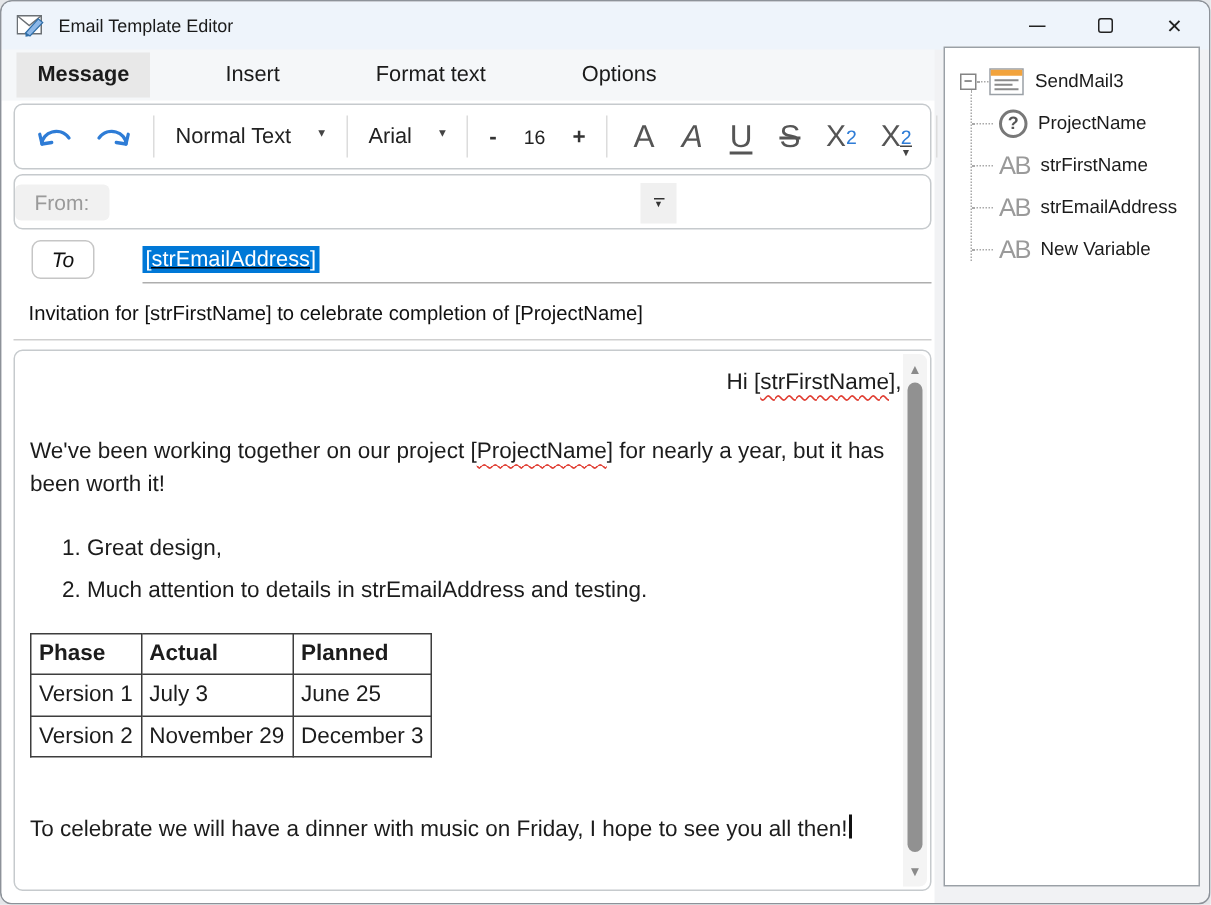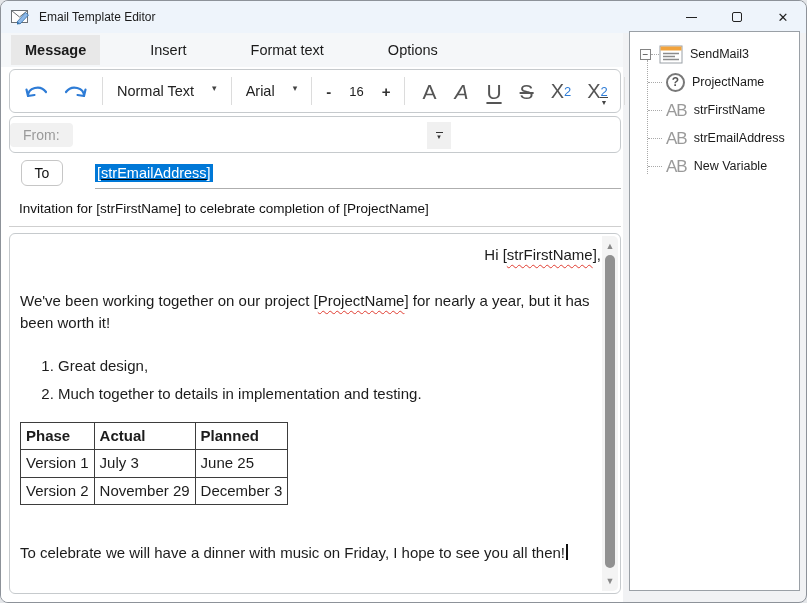--- a/index.html
+++ b/index.html
@@ -44,21 +44,21 @@
   .overflow-ind .tri { font-size:7px; line-height:1; display:block; }
   
   .sendrow { position:absolute; top:49px; left:8px; width:612px; height:37px; display:flex; align-items:center; }
   .save-btn { margin-left:12px; width:74px; height:27px; background:#fff; border:1px solid #c6c6c6; border-radius:6px; font-size:14px; color:#111; display:flex; align-items:center; justify-content:center; }
   .from-chip { background:#f1f1f1; border-radius:4px; color:#9a9a9a; font-size:14px; padding:4px 13px; }
   .from-dd { position:absolute; left:417px; top:5px; width:24px; height:27px; background:#f0f0f0; display:flex; flex-direction:column; align-items:center; justify-content:center; }
   .from-dd .bar { width:7px; height:1px; background:#333; margin-bottom:1px; }
   .from-dd .tri { font-size:6px; color:#333; line-height:1; }
   
   .torow { position:absolute; top:90px; left:8px; width:612px; height:32px; display:flex; align-items:center; }
-  .to-btn { margin-left:12px; width:42px; height:26px; background:#fff; border:1px solid #c6c6c6; border-radius:6px; font-size:14px; color:#111; display:flex; align-items:center; justify-content:center; }
+  .to-btn { margin-left:12px; width:42px; height:26px; background:#fff; border:1px solid #c6c6c6; border-radius:6px; font-size:14px; color:#111; display:flex; align-items:center; justify-content:center;font-style:italic; }
   .to-field { margin-left:32px; flex:1; height:100%; display:flex; align-items:center; border-bottom:1px solid #aeaeae;text-decoration:underline; }
   .selection { background:#0078d7; color:#fff; font-size:14.5px; padding:1px 2px; }
   
   .subjrow { position:absolute; top:124px; left:8px; width:612px; height:36px; border-bottom:1px solid #cfcfcf; display:flex; align-items:center; }
   .subj-text { margin-left:10px; font-size:13.5px; color:#111; }
   
   .bodybox { position:absolute; top:166px; left:8px; width:612px; height:361px; overflow:hidden; }
   .editor { position:absolute; top:0; left:0; right:19px; bottom:0; padding:8px 0 0 10px; font-size:15px; color:#1c1c1c; line-height:1.5; }
   .squiggle { text-decoration:underline; text-decoration-style:wavy; text-decoration-color:#e03c31; text-decoration-thickness:1px; text-underline-offset:4px; }
   .editor p.p1 { margin-top:2px;text-align:right; }
@@ -195,21 +195,21 @@
     <div class="subjrow">
       <span class="subj-text">Invitation for [strFirstName] to celebrate completion of [ProjectName]</span>
     </div>
 
     <div class="bodybox boxed">
       <div class="editor">
         <p class="p1"><span>Hi [</span><span class="squiggle">strFirstName</span><span>],</span></p>
         <p class="p2"><span>We've been working together on our project [</span><span class="squiggle">ProjectName</span><span>] for nearly a year, but it has been worth it!</span></p>
         <ol>
           <li>Great design,</li>
-          <li>Much together to details in implementation and testing.</li>
+          <li>Much attention to details in strEmailAddress and testing.</li>
         </ol>
         <table class="emailtable">
           <tbody>
               <tr>
             <th>Phase</th>
             <th>Actual</th>
             <th>Planned</th>
           </tr>
           <tr>
             <td>Version 1</td>

